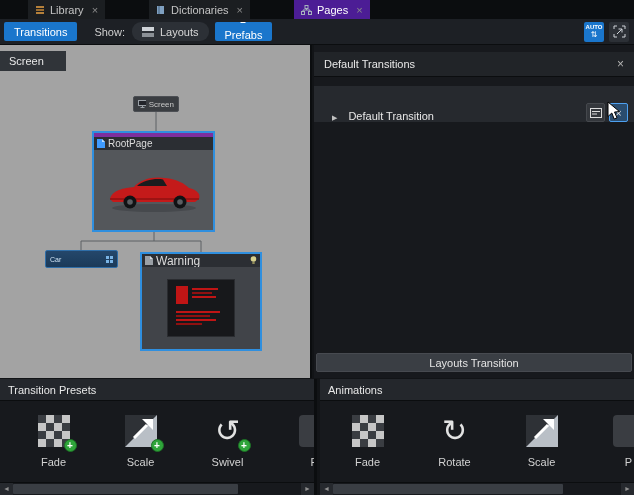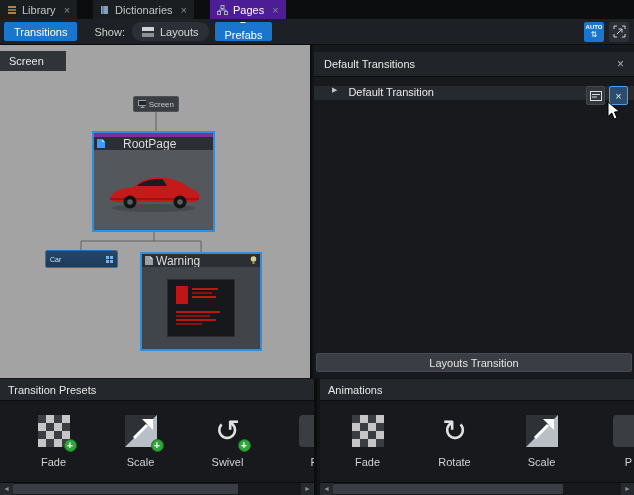--- a/index.html
+++ b/index.html
@@ -2,21 +2,21 @@
 <html><head>
 <meta charset="utf-8">
 <style>
   *{margin:0;padding:0;box-sizing:border-box;}
   html,body{background:#000;}
   .window{position:relative;width:634px;height:495px;background:#121417;color:#ddd;
     font-family:"Liberation Sans","DejaVu Sans",sans-serif;font-size:11px;overflow:hidden;user-select:none;}
 
   
   .tabbar{position:absolute;left:0;top:0;width:634px;height:19px;background:#0b0d0f;display:flex;align-items:stretch;}
-  .tab{display:flex;align-items:center;gap:5px;padding:0 7px;margin-right:16px;color:#c4c4c4;background:#1b1e21;cursor:pointer;}
+  .tab{display:flex;align-items:center;gap:5px;padding:0 7px;margin-right:16px;color:#c4c4c4;background:#1b1e21;cursor:pointer;margin-left:28px;}
   .tab.active{background:#4c1d95;color:#fff;}
   .tab-close{color:#8a8a8a;font-size:11px;margin-left:3px;}
 
   
   .toolbar{position:absolute;left:0;top:19px;width:634px;height:26px;background:#1d2025;display:flex;align-items:center;border-bottom:1px solid #0b0d0f;}
   .btn{display:inline-flex;align-items:center;gap:6px;height:19px;padding:0 10px;font-size:11px;border:none;border-radius:2px;color:#fff;cursor:pointer;font-family:inherit;}
   .btn.blue{background:#1a76cc;}
   .btn.dark{background:#2c3036;color:#d8d8d8;border-radius:9px;}
   .ml4{margin-left:4px;} .ml6{margin-left:6px;flex-direction:column;}
   .show-label{color:#cfcfcf;margin-left:17px;margin-right:7px;}
@@ -30,37 +30,37 @@
   
   .left-panel{position:absolute;left:0;top:45px;width:312px;height:333px;background:#a3a3a3;border-right:2px solid #0b0d0f;overflow:hidden;}
   .screen-tab{position:absolute;left:0;top:6px;height:20px;min-width:66px;background:#303439;color:#e8e8e8;line-height:20px;padding:0 12px 0 9px;z-index:5;}
   .canvas{position:absolute;inset:0;}
   .edges{position:absolute;inset:0;width:100%;height:100%;}
   .node{position:absolute;}
   .node-screen{left:133px;top:51px;width:46px;height:16px;background:#3a3d41;border:1px solid #4c4f54;border-radius:2px;
     display:flex;align-items:center;gap:3px;padding:0 4px;font-size:8px;color:#c9c9c9;}
   .node-rootpage{left:92px;top:86px;width:123px;height:101px;background:#2b2e33;border:2px solid #2f8fdf;}
   .np-strip{height:4px;background:#7d2f9e;}
-  .np-header{height:13px;display:flex;align-items:center;gap:18px;padding:0 3px;font-size:12px;color:#dcdcdc;}
+  .np-header{height:13px;display:flex;align-items:center;gap:3px;padding:0 3px;font-size:10px;color:#dcdcdc;}
   .np-body{position:absolute;left:0;right:0;top:17px;bottom:0;background:#54575b;display:flex;align-items:center;justify-content:center;}
   .node-car{left:45px;top:205px;width:73px;height:18px;background:linear-gradient(#24476b,#1b3a59);border:1px solid #2f6ea8;border-radius:2px;
     display:flex;align-items:center;justify-content:space-between;padding:0 4px;font-size:7px;color:#cfe2f3;}
   .node-warning{left:140px;top:207px;width:122px;height:99px;background:#2b2e33;border:2px solid #2f8fdf;}
   .nw-header{height:13px;display:flex;align-items:center;gap:3px;padding:0 3px;font-size:12px;color:#dcdcdc;}
   .nw-bulb{margin-left:auto;}
   .nw-body{position:absolute;left:0;right:0;top:13px;bottom:0;background:#414449;display:flex;align-items:center;justify-content:center;}
   .warn-thumb{width:68px;height:58px;background:#17181b;border:1px solid #2a2c30;position:relative;}
   .warn-thumb i{position:absolute;display:block;background:#c01515;}
 
   
   .right-panel{position:absolute;left:314px;top:45px;width:320px;height:333px;background:#17191d;}
   .rp-header{position:absolute;left:0;top:7px;width:320px;height:25px;background:#212428;display:flex;align-items:center;
     padding:0 10px;color:#e8e8e8;border-bottom:1px solid #0b0d0f;}
   .rp-close{margin-left:auto;color:#b4b4b4;font-size:12px;cursor:pointer;}
-  .transition-row{position:absolute;left:0;top:41px;width:320px;height:14px;background:#26292e;display:flex;align-items:flex-start;color:#e8e8e8;}
+  .transition-row{position:absolute;left:0;top:41px;width:320px;height:36px;background:#26292e;display:flex;align-items:flex-end;color:#e8e8e8;}
   .expander{margin-left:18px;font-size:7px;color:#c0c0c0;cursor:pointer;}
   .row-label{margin-left:11px;}
   .row-buttons{margin-left:auto;display:flex;gap:4px;margin-right:6px;}
   .icon-btn{width:19px;height:19px;background:#34373c;border:1px solid #45484d;border-radius:2px;color:#e8e8e8;
     display:flex;align-items:center;justify-content:center;font-size:11px;cursor:pointer;padding:0;}
   .icon-btn.highlighted{background:#2a4c6e;border-color:#4da0f0;}
   .create-btn{position:absolute;left:2px;right:2px;bottom:6px;height:19px;background:#3a3e44;border:1px solid #474a50;border-radius:2px;
     color:#e4e4e4;font-size:11px;cursor:pointer;font-family:inherit;}
 
   

